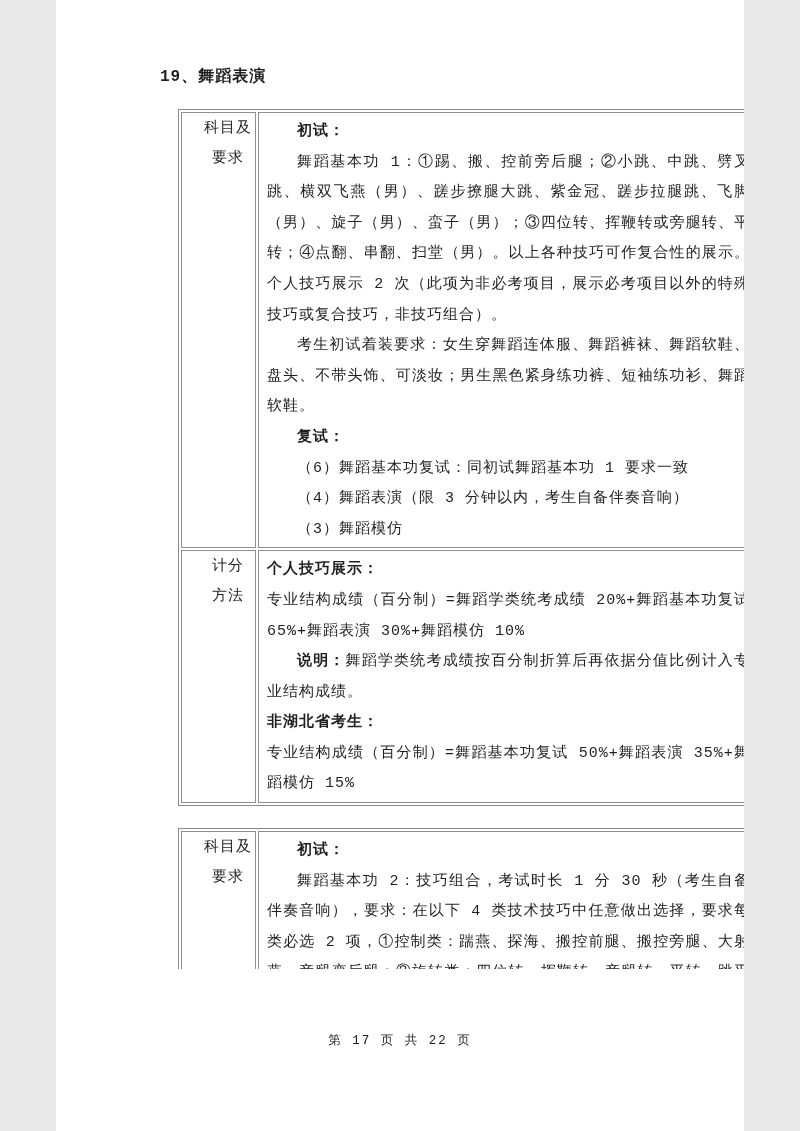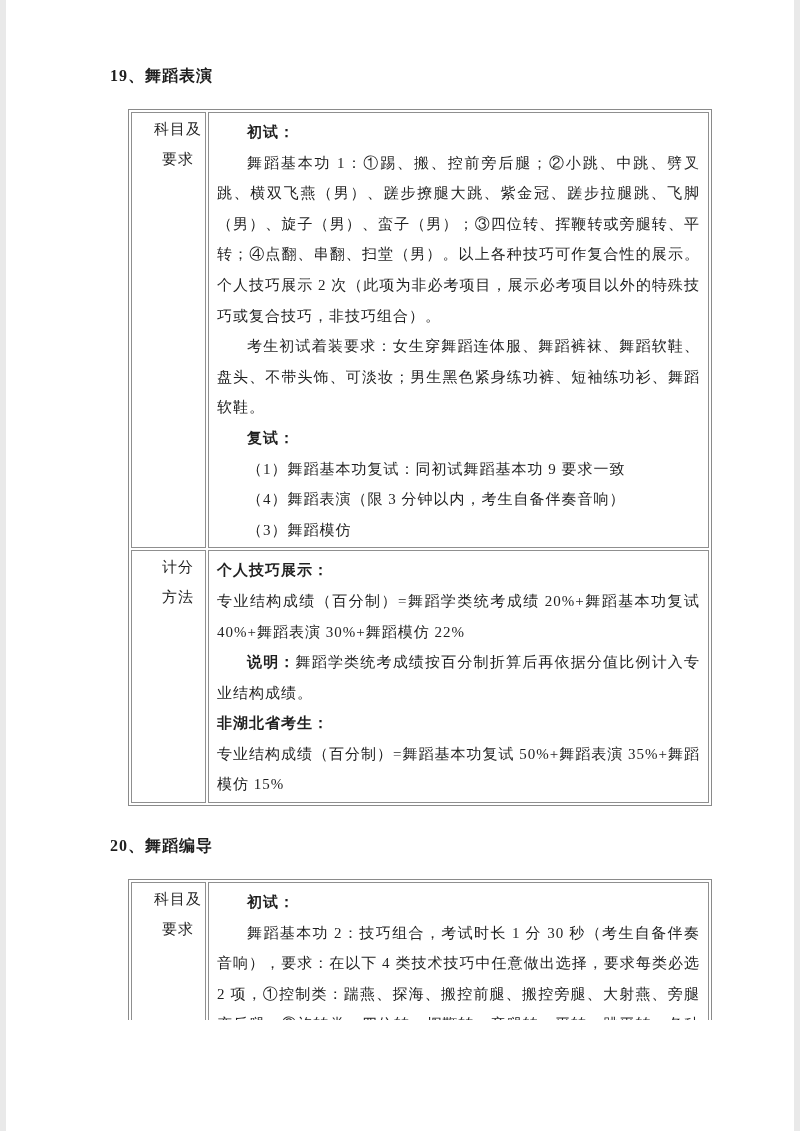--- a/index.html
+++ b/index.html
@@ -1,21 +1,21 @@
 <!DOCTYPE html>
 <html><head>
 <meta charset="utf-8">
 <style>
   html,body{margin:0;padding:0;background:#e9e9e9;}
   .page{
     position:relative;
-    width:788px;height:1131px;
+    width:688px;height:1131px;
     margin:0 auto;
     background:#ffffff;
-    font-family:Liberation Serif, serif;
+    font-family:Liberation Mono, monospace;
     color:#1f1f1f;
     overflow:hidden;
   }
   .heading{
     font-weight:bold;
     font-size:16px;
     letter-spacing:1px;
     margin:0 0 0 104px;
     padding:0;
   }
@@ -79,54 +79,54 @@
         <tr>
       <td class="label-cell" style="height:404px;">
         <div class="lbl-line">科目及</div>
         <div class="lbl-line">要求</div>
       </td>
       <td class="content-cell">
         <p class="ti"><span class="pfx">初试：</span><span></span></p>
         <p class="ti"><span class="pfx"></span><span>舞蹈基本功 1：①踢、搬、控前旁后腿；②小跳、中跳、劈叉跳、横双飞燕（男）、蹉步撩腿大跳、紫金冠、蹉步拉腿跳、飞脚（男）、旋子（男）、蛮子（男）；③四位转、挥鞭转或旁腿转、平转；④点翻、串翻、扫堂（男）。以上各种技巧可作复合性的展示。个人技巧展示 2 次（此项为非必考项目，展示必考项目以外的特殊技巧或复合技巧，非技巧组合）。</span></p>
         <p class="ti"><span class="pfx"></span><span>考生初试着装要求：女生穿舞蹈连体服、舞蹈裤袜、舞蹈软鞋、盘头、不带头饰、可淡妆；男生黑色紧身练功裤、短袖练功衫、舞蹈软鞋。</span></p>
         <p class="ti"><span class="pfx">复试：</span><span></span></p>
-        <p class="ti"><span class="pfx"></span><span>（1）舞蹈基本功复试：同初试舞蹈基本功 9 要求一致</span></p>
+        <p class="ti"><span class="pfx"></span><span>（6）舞蹈基本功复试：同初试舞蹈基本功 1 要求一致</span></p>
         <p class="ti"><span class="pfx"></span><span>（4）舞蹈表演（限 3 分钟以内，考生自备伴奏音响）</span></p>
         <p class="ti"><span class="pfx"></span><span>（3）舞蹈模仿</span></p>
       </td>
     </tr>
     <tr>
       <td class="label-cell" style="height:242px;text-align:center;">
         <div class="lbl-line">计分</div>
         <div class="lbl-line">方法</div>
       </td>
       <td class="content-cell">
         <p><span class="pfx">个人技巧展示：</span><span></span></p>
-        <p><span class="pfx"></span><span>专业结构成绩（百分制）=舞蹈学类统考成绩 20%+舞蹈基本功复试 40%+舞蹈表演 30%+舞蹈模仿 22%</span></p>
+        <p><span class="pfx"></span><span>专业结构成绩（百分制）=舞蹈学类统考成绩 20%+舞蹈基本功复试 65%+舞蹈表演 30%+舞蹈模仿 10%</span></p>
         <p class="ti"><span class="pfx">说明：</span><span>舞蹈学类统考成绩按百分制折算后再依据分值比例计入专业结构成绩。</span></p>
         <p><span class="pfx">非湖北省考生：</span><span></span></p>
         <p><span class="pfx"></span><span>专业结构成绩（百分制）=舞蹈基本功复试 50%+舞蹈表演 35%+舞蹈模仿 15%</span></p>
       </td>
     </tr>
   </tbody>
     </table>
 
-  <h2 class="heading heading-2">20、舞蹈编导</h2>
 
   <div class="tbl2-clip">
     <table class="req">
       <tbody>
           <tr>
         <td class="label-cell" style="height:152px;">
           <div class="lbl-line">科目及</div>
           <div class="lbl-line">要求</div>
         </td>
         <td class="content-cell">
           <p class="ti"><span class="pfx">初试：</span><span></span></p>
           <p class="ti"><span class="pfx"></span><span>舞蹈基本功 2：技巧组合，考试时长 1 分 30 秒（考生自备伴奏音响），要求：在以下 4 类技术技巧中任意做出选择，要求每类必选 2 项，①控制类：踹燕、探海、搬控前腿、搬控旁腿、大射燕、旁腿变后腿；②旋转类：四位转、挥鞭转、旁腿转、平转、跳平转、各种大舞姿转、扫堂探海转；</span></p>
         </td>
       </tr>
     </tbody>
       </table>
   </div>
 
+  <div class="footer">第 17 页 共 22 页</div>
 
 </div>
 
 </body></html>

